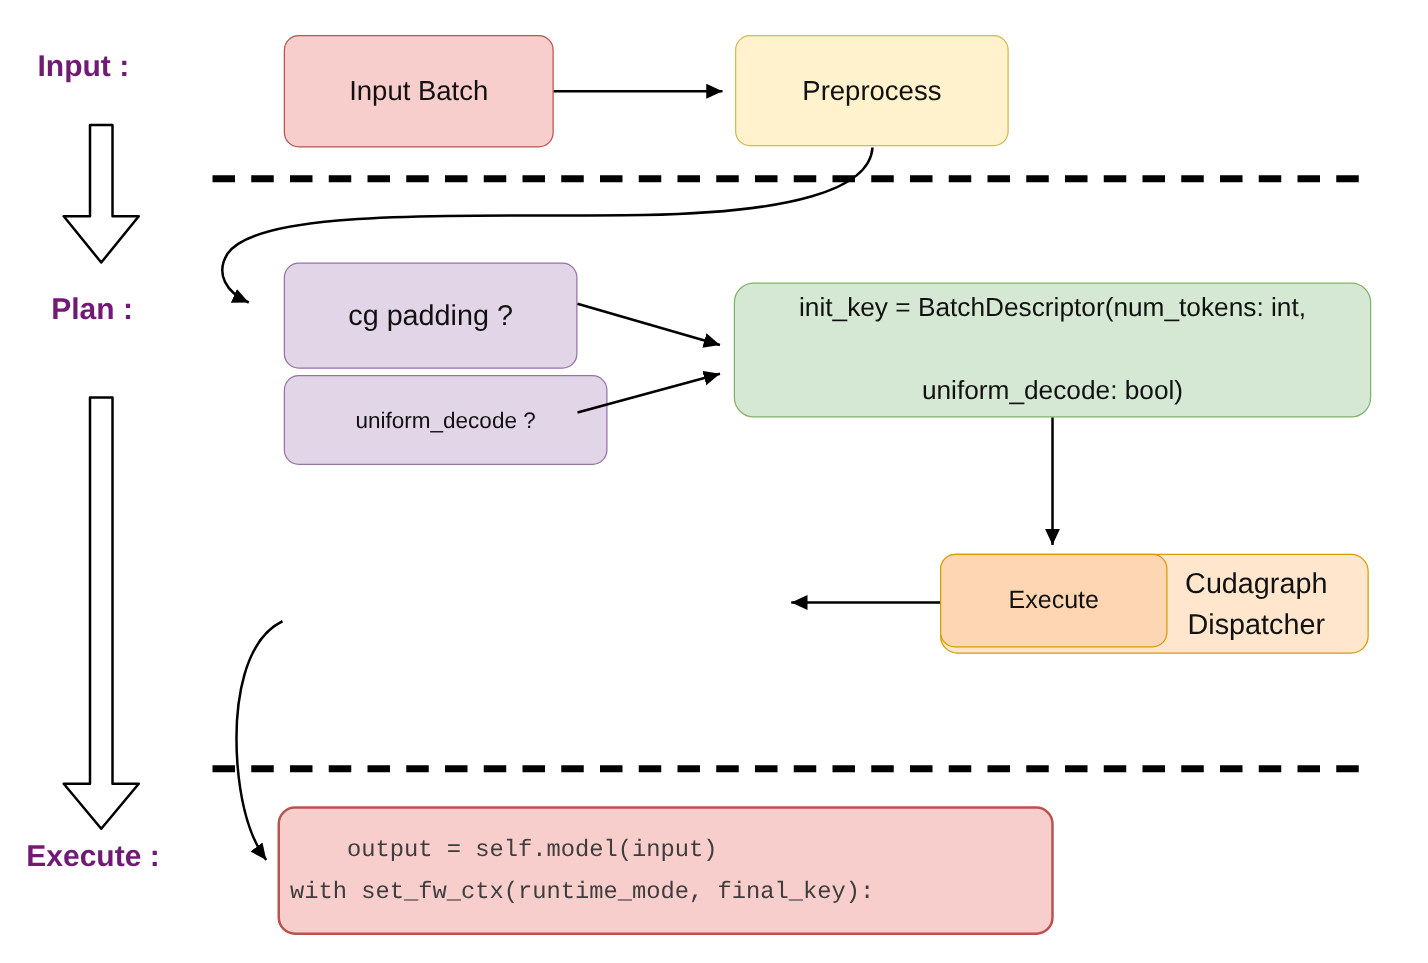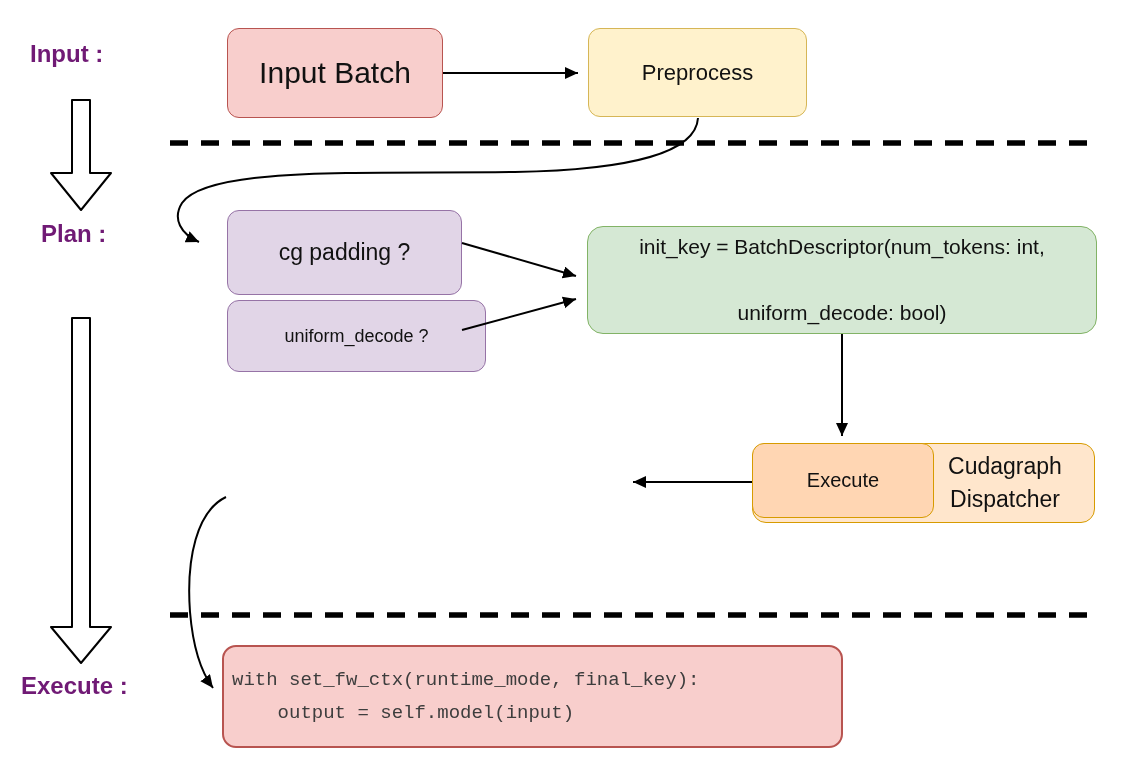--- a/index.html
+++ b/index.html
@@ -24,21 +24,21 @@
 
   .stage-label {
     position: absolute;
     z-index: 2;
     font-weight: bold;
     font-size: 24px;
     color: #701a75;
     white-space: nowrap;
   }
   #label-input   { left: 30px; top: 40px; }
-  #label-plan    { left: 41px; top: 220px; }
+  #label-plan    { left: 41px; top: 234px; }
   #label-execute { left: 21px; top: 672px; }
 
   .node {
     position: absolute;
     z-index: 2;
     display: flex;
     flex-direction: column;
     align-items: center;
     justify-content: center;
     text-align: center;
@@ -47,21 +47,21 @@
   }
 
   .node.red    { background: #f8cecc; border: 1.6px solid #b85450; border-radius: 12px; }
   .node.yellow { background: #fff2cc; border: 1.6px solid #d6b656; border-radius: 12px; }
   .node.purple { background: #e1d5e7; border: 1.6px solid #9673a6; border-radius: 12px; }
   .node.green  { background: #d5e8d4; border: 1.6px solid #82b366; border-radius: 16px; gap: 37px; }
   .node.blue   { background: #dae8fc; border: 1.6px solid #6c8ebf; border-radius: 14px; }
   .node.orange-outer { background: #ffe6cc; border: 1.6px solid #d79b00; border-radius: 14px; }
   .node.orange-inner { background: #ffd6b3; border: 1.6px solid #d79b00; border-radius: 12px; }
 
-  #node-input-batch    { left: 227px; top: 28px;  width: 216px; height: 90px;  font-size: 30px; }
+  #node-input-batch    { left: 227px; top: 28px;  width: 216px; height: 90px;  font-size: 22px; }
   #node-preprocess     { left: 588px; top: 28px;  width: 219px; height: 89px;  font-size: 22px; }
   #node-cg-padding     { left: 227px; top: 210px; width: 235px; height: 85px;  font-size: 23px; }
   #node-uniform-decode { left: 227px; top: 300px; width: 259px; height: 72px;  font-size: 18px; justify-content: center; }
   #node-init-key       { left: 587px; top: 226px; width: 510px; height: 108px; font-size: 21px; }
   #node-runtime-mode   { left: 225px; top: 445px; width: 398px; height: 107px; font-size: 19px; }
   #node-cudagraph      { left: 752px; top: 443px; width: 343px; height: 80px; }
   #node-dispatch       { left: 752px; top: 443px; width: 182px; height: 75px;  font-size: 20px; z-index: 3; }
 
   .cudagraph-label {
     position: absolute;
@@ -125,22 +125,22 @@
 
   <div class="node orange-outer" id="node-cudagraph">
     <div class="cudagraph-label">Cudagraph Dispatcher</div>
   </div>
 
   <div class="node orange-inner" id="node-dispatch">
     <span>Execute</span>
   </div>
 
   <div class="node" id="node-execute-code">
+    <span class="code-line">    output = self.model(input)</span>
     <span class="code-line">with set_fw_ctx(runtime_mode, final_key):</span>
-    <span class="code-line">    output = self.model(input)</span>
   </div>
 
   <svg class="connector-layer" width="1142" height="770" viewBox="0 0 1142 770" xmlns="http://www.w3.org/2000/svg">
     <defs>
       <marker id="arr" markerUnits="userSpaceOnUse" markerWidth="15" markerHeight="13" refX="13" refY="6" orient="auto">
         <path d="M0,0 L13,6 L0,12 Z" fill="#000000"></path>
       </marker>
     </defs>
 
     <path d="M 170 143 H 1097" stroke="#000000" stroke-width="5.5" stroke-dasharray="18 13" fill="none"></path>

